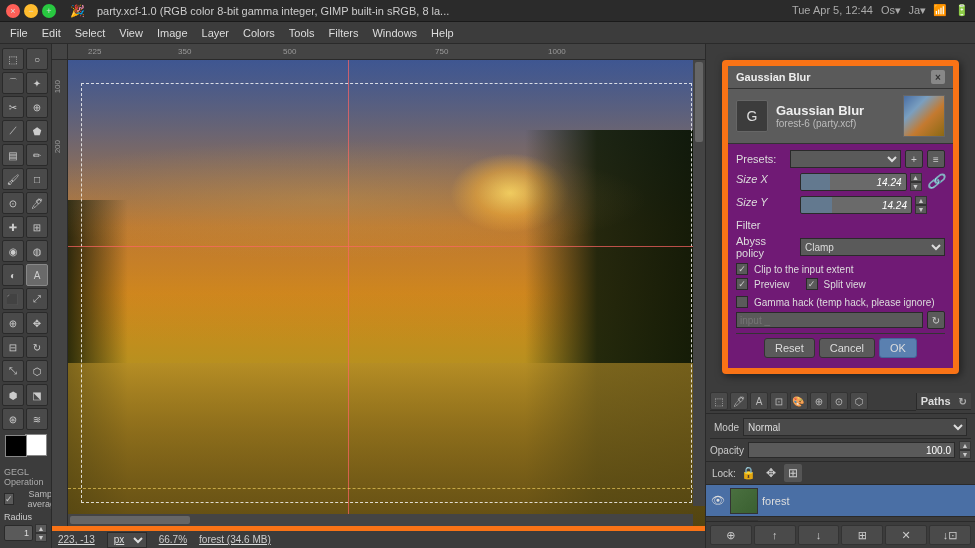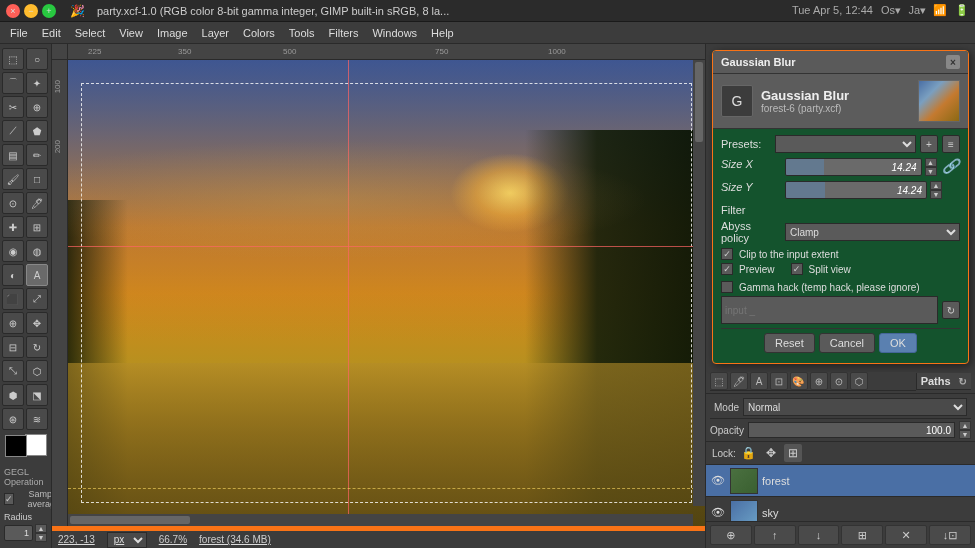--- a/index.html
+++ b/index.html
@@ -254,24 +254,24 @@
       width: 270px;
       background: #3c3c3c;
       border-left: 1px solid #2a2a2a;
       display: flex;
       flex-direction: column;
       overflow: hidden;
     }
 
     
     #gaussian-blur-dialog {
-      background: #14532d;
-      border: 1px solid #f97316;
+      background: #701a75;
+      border: 6px solid #f97316;
       border-radius: 4px;
-      margin: 6px;
+      margin: 16px;
       overflow: hidden;
       box-shadow: 2px 2px 8px rgba(0,0,0,0.5);
     }
     #dialog-titlebar {
       background: #5a5a5a;
       padding: 4px 8px;
       display: flex;
       align-items: center;
       justify-content: space-between;
       border-bottom: 1px solid #333;
@@ -826,21 +826,21 @@
             <div class="cb cb-checked"></div>
             <span style="font-size:10px;color:#ddd;">Split view</span>
           </div>
         </div>
         <div class="checkbox-row">
           <div class="cb"></div>
           <span style="font-size:10px;color:#ddd;">Gamma hack (temp hack, please ignore)</span>
         </div>
 
         <div style="display:flex;align-items:center;gap:4px;margin-top:3px;">
-          <input type="text" style="flex: 1 1 0%; height: 28px; background: rgb(90, 90, 90); border: 1px solid rgb(42, 42, 42); color: rgb(136, 136, 136); font-size: 10px; padding: 0px 3px;" placeholder="input _">
+          <input type="text" style="flex: 1 1 0%; height: 16px; background: rgb(90, 90, 90); border: 1px solid rgb(42, 42, 42); color: rgb(136, 136, 136); font-size: 10px; padding: 0px 3px;" placeholder="input _">
           <div class="icon-btn">↻</div>
         </div>
 
         <div class="dialog-footer">
           <button class="dlg-btn">Reset</button>
           <button class="dlg-btn">Cancel</button>
           <button class="dlg-btn primary">OK</button>
         </div>
       </div>
     </div>

